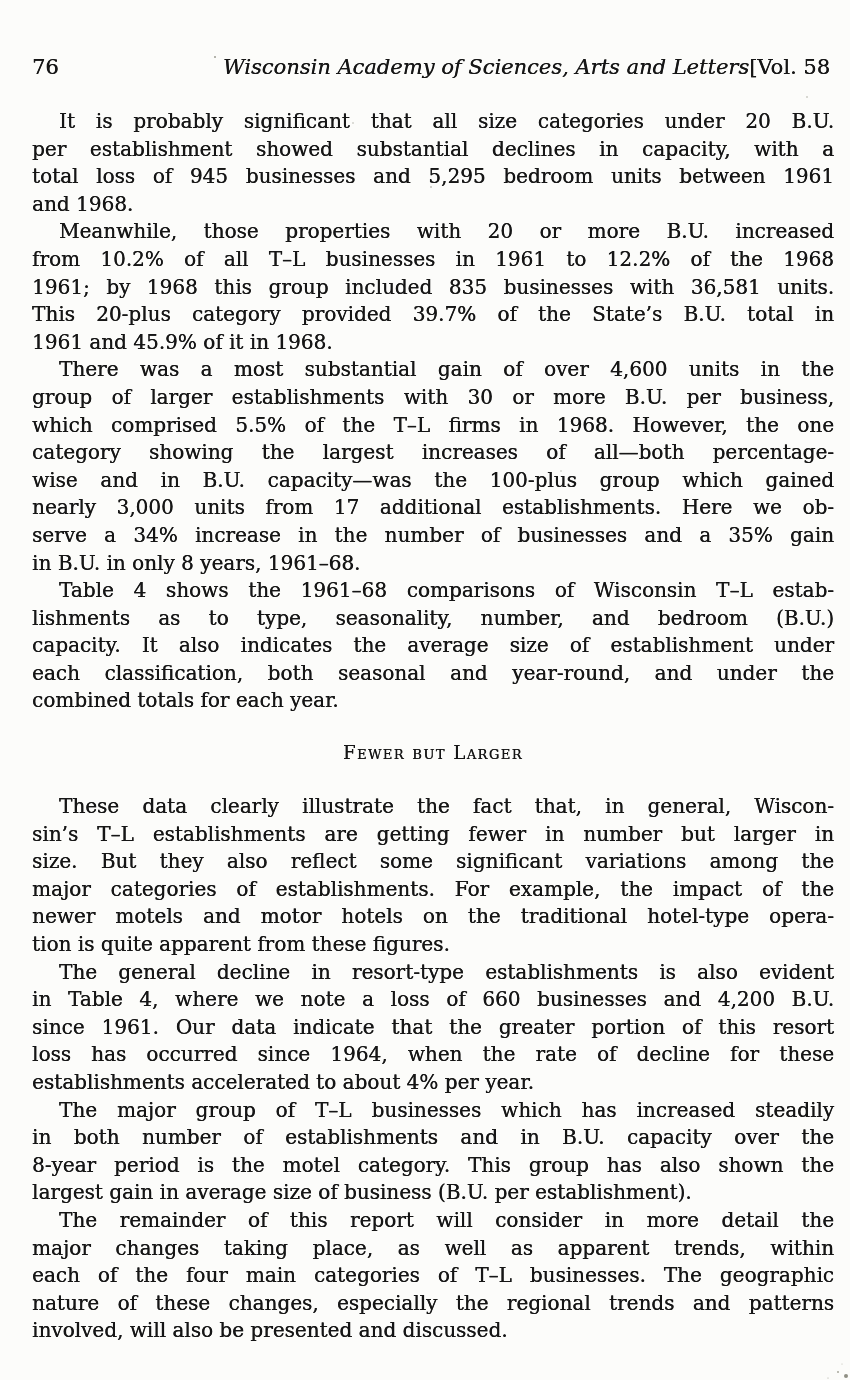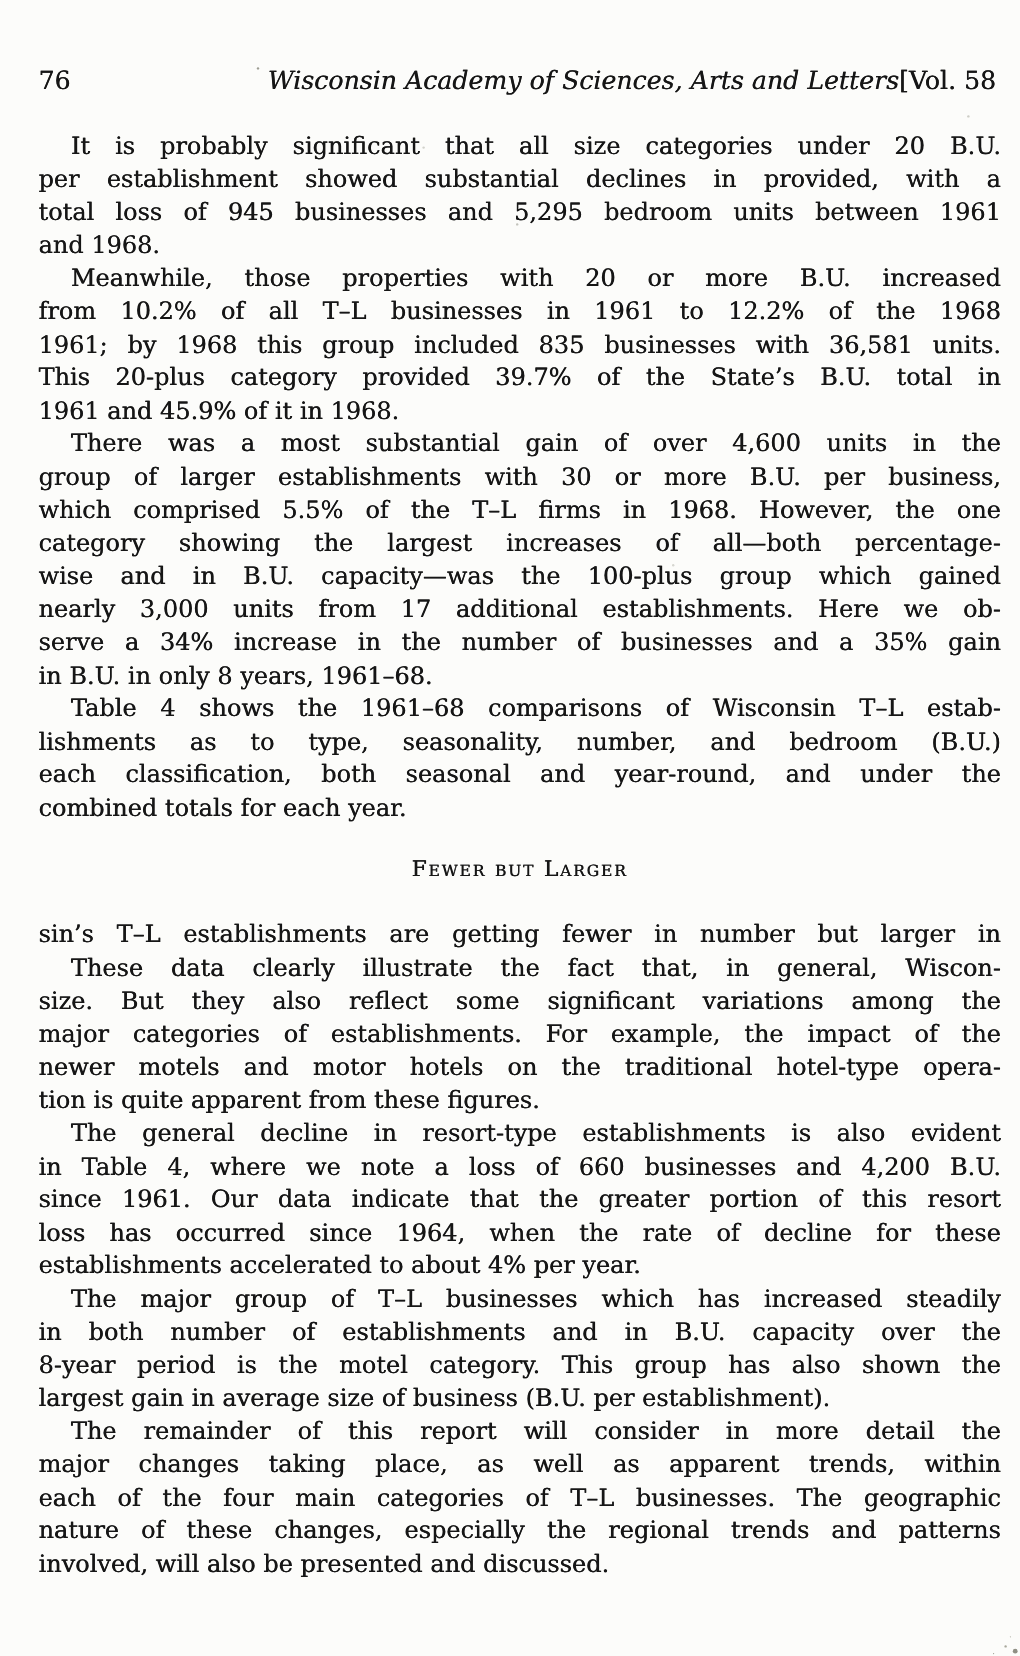--- a/index.html
+++ b/index.html
@@ -67,21 +67,21 @@
   <div class="running-header">
     <span class="pagenum">76</span>
     <span class="jtitle">Wisconsin Academy of Sciences, Arts and Letters</span>
     <span class="vol">[Vol. 58</span>
   </div>
 
   <div class="bodytext">
     <div class="sect">
         <div class="para">
           <div class="line first">It is probably significant that all size categories under 20 B.U.</div>
-          <div class="line">per establishment showed substantial declines in provided, with a</div>
+          <div class="line">per establishment showed substantial declines in capacity, with a</div>
           <div class="line">total loss of 945 businesses and 5,295 bedroom units between 1961</div>
           <div class="line last">and 1968.</div>
         </div>
         <div class="para">
           <div class="line first">Meanwhile, those properties with 20 or more B.U. increased</div>
           <div class="line">from 10.2% of all T–L businesses in 1961 to 12.2% of the 1968</div>
           <div class="line">1961; by 1968 this group included 835 businesses with 36,581 units.</div>
           <div class="line">This 20-plus category provided 39.7% of the State’s B.U. total in</div>
           <div class="line last">1961 and 45.9% of it in 1968.</div>
         </div>
@@ -91,31 +91,32 @@
           <div class="line">which comprised 5.5% of the T–L firms in 1968. However, the one</div>
           <div class="line">category showing the largest increases of all—both percentage-</div>
           <div class="line">wise and in B.U. capacity—was the 100-plus group which gained</div>
           <div class="line">nearly 3,000 units from 17 additional establishments. Here we ob-</div>
           <div class="line">serve a 34% increase in the number of businesses and a 35% gain</div>
           <div class="line last">in B.U. in only 8 years, 1961–68.</div>
         </div>
         <div class="para">
           <div class="line first">Table 4 shows the 1961–68 comparisons of Wisconsin T–L estab-</div>
           <div class="line">lishments as to type, seasonality, number, and bedroom (B.U.)</div>
+          <div class="line">capacity. It also indicates the average size of establishment under</div>
           <div class="line">each classification, both seasonal and year-round, and under the</div>
           <div class="line last">combined totals for each year.</div>
         </div>
       </div>
 
     <h2 class="section-heading">Fewer but Larger</h2>
 
     <div class="sect">
         <div class="para">
+          <div class="line first">These data clearly illustrate the fact that, in general, Wiscon-</div>
           <div class="line">sin’s T–L establishments are getting fewer in number but larger in</div>
-          <div class="line first">These data clearly illustrate the fact that, in general, Wiscon-</div>
           <div class="line">size. But they also reflect some significant variations among the</div>
           <div class="line">major categories of establishments. For example, the impact of the</div>
           <div class="line">newer motels and motor hotels on the traditional hotel-type opera-</div>
           <div class="line last">tion is quite apparent from these figures.</div>
         </div>
         <div class="para">
           <div class="line first">The general decline in resort-type establishments is also evident</div>
           <div class="line">in Table 4, where we note a loss of 660 businesses and 4,200 B.U.</div>
           <div class="line">since 1961. Our data indicate that the greater portion of this resort</div>
           <div class="line">loss has occurred since 1964, when the rate of decline for these</div>

